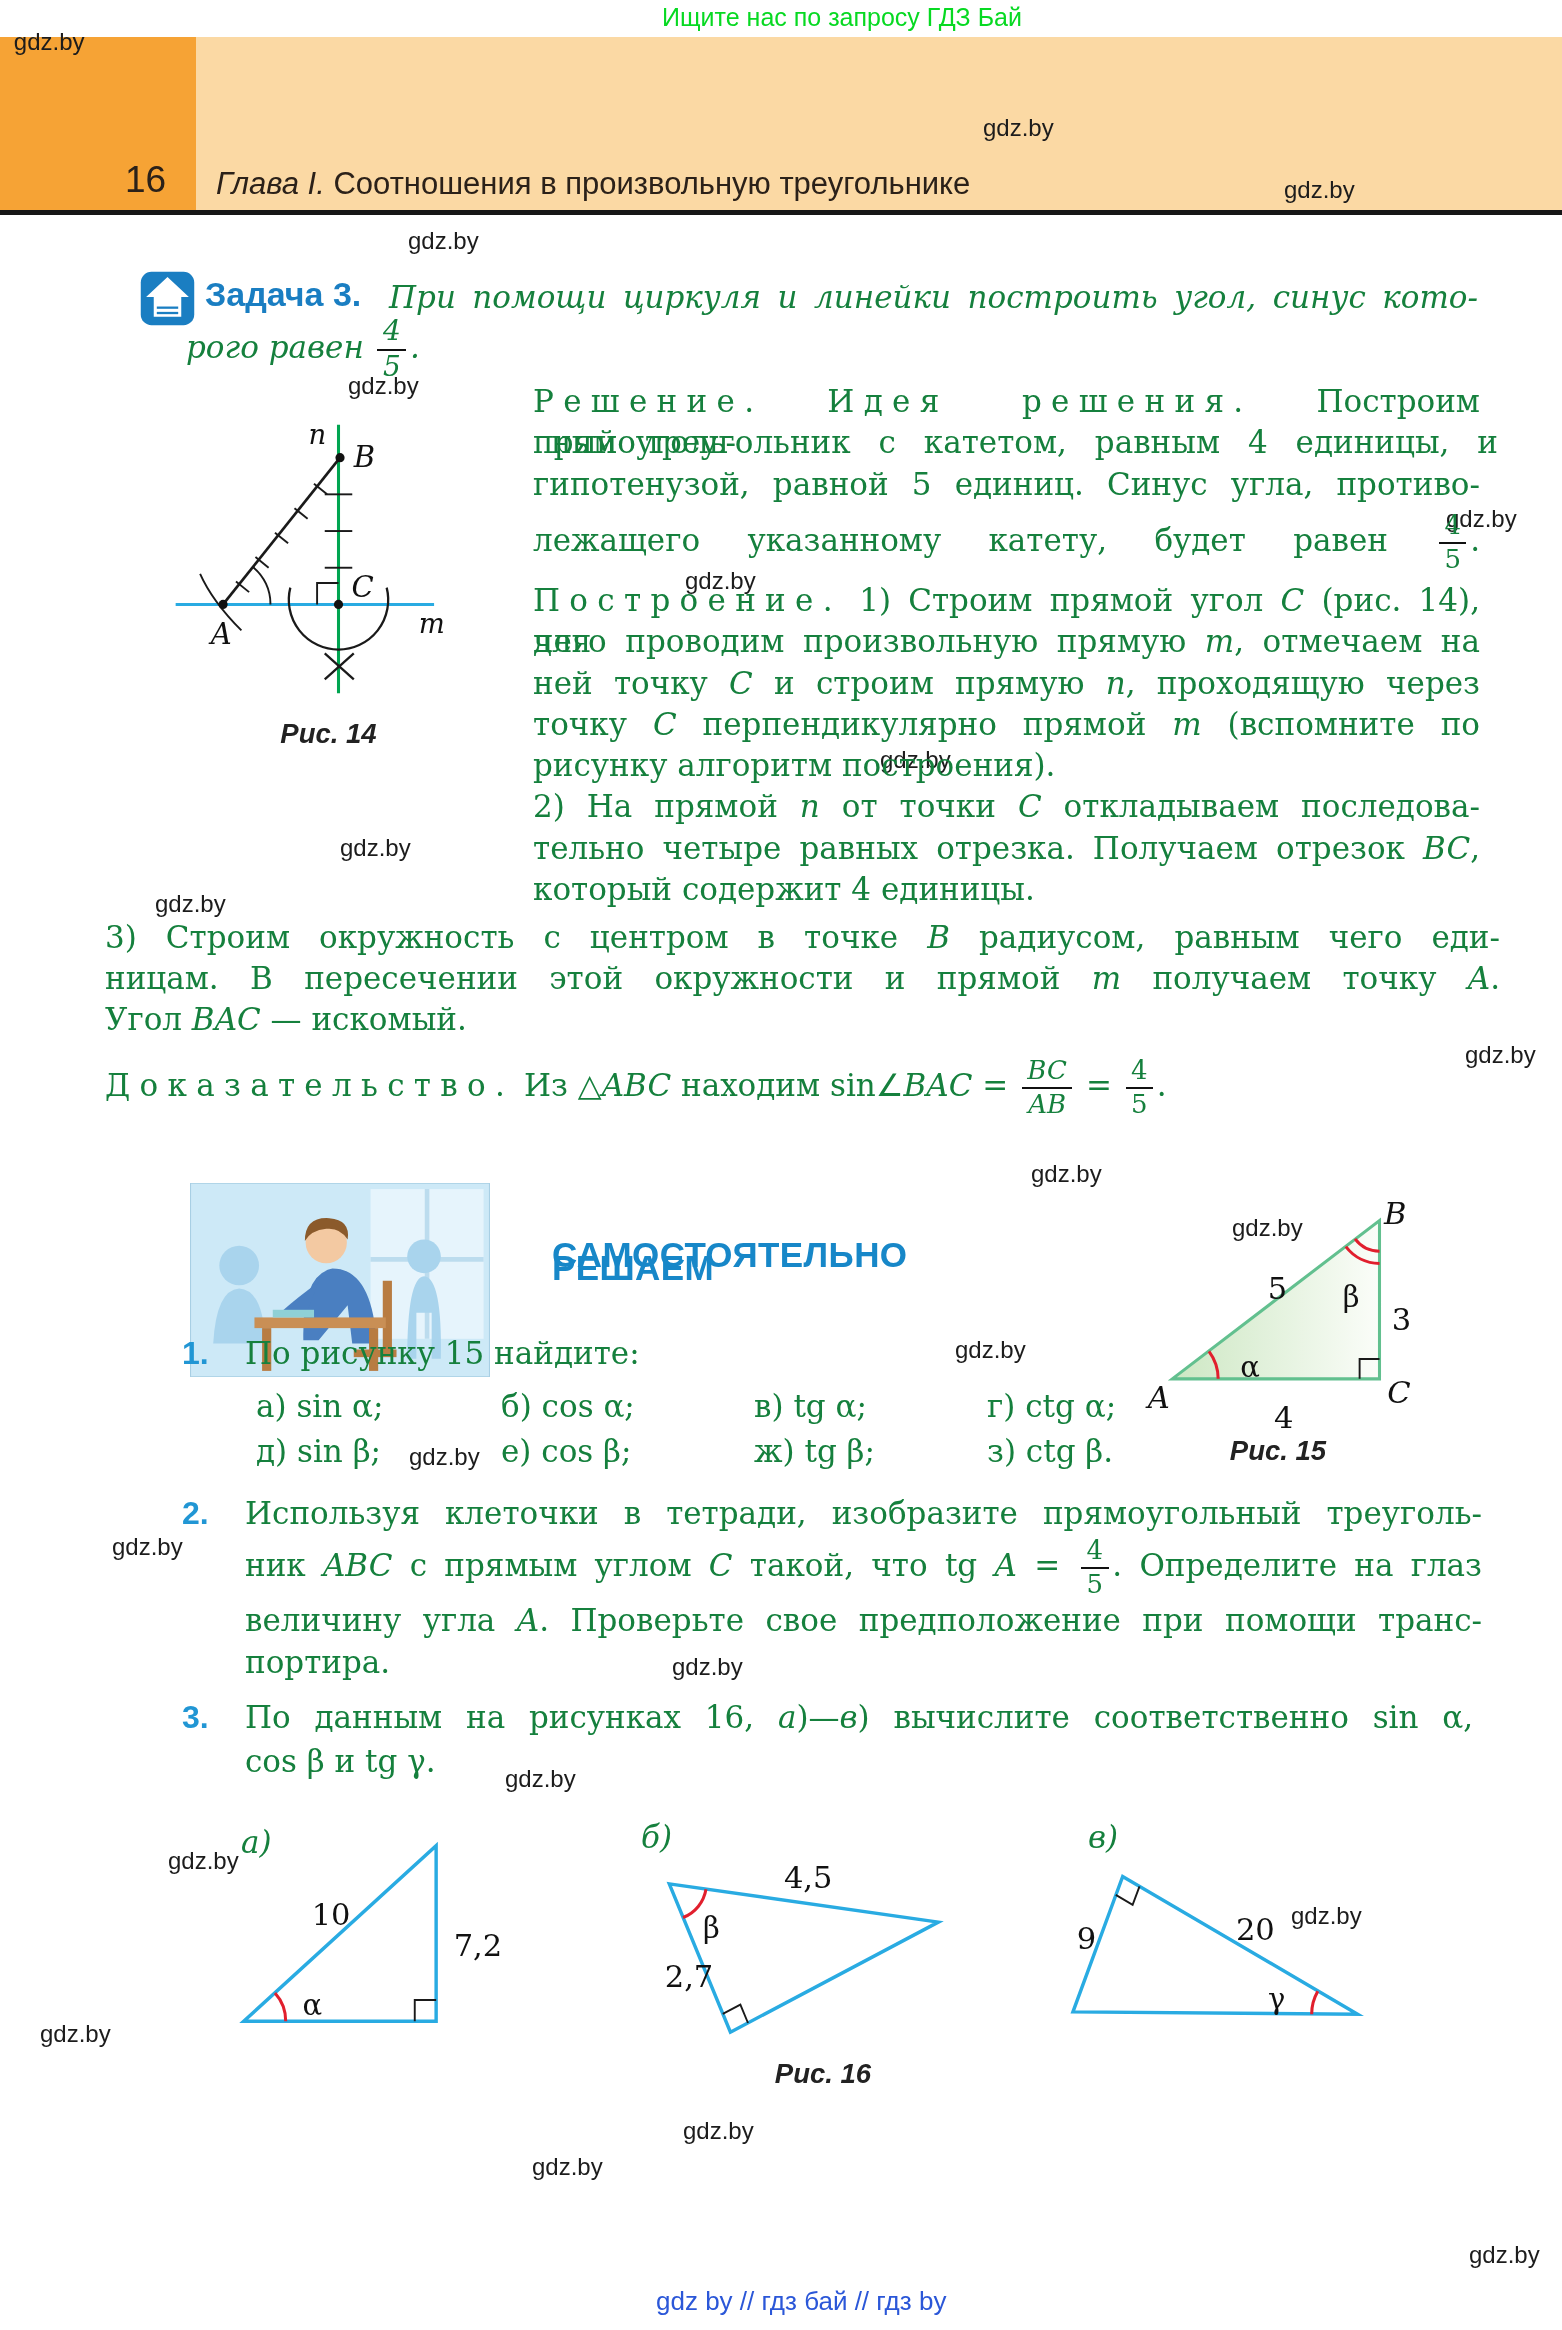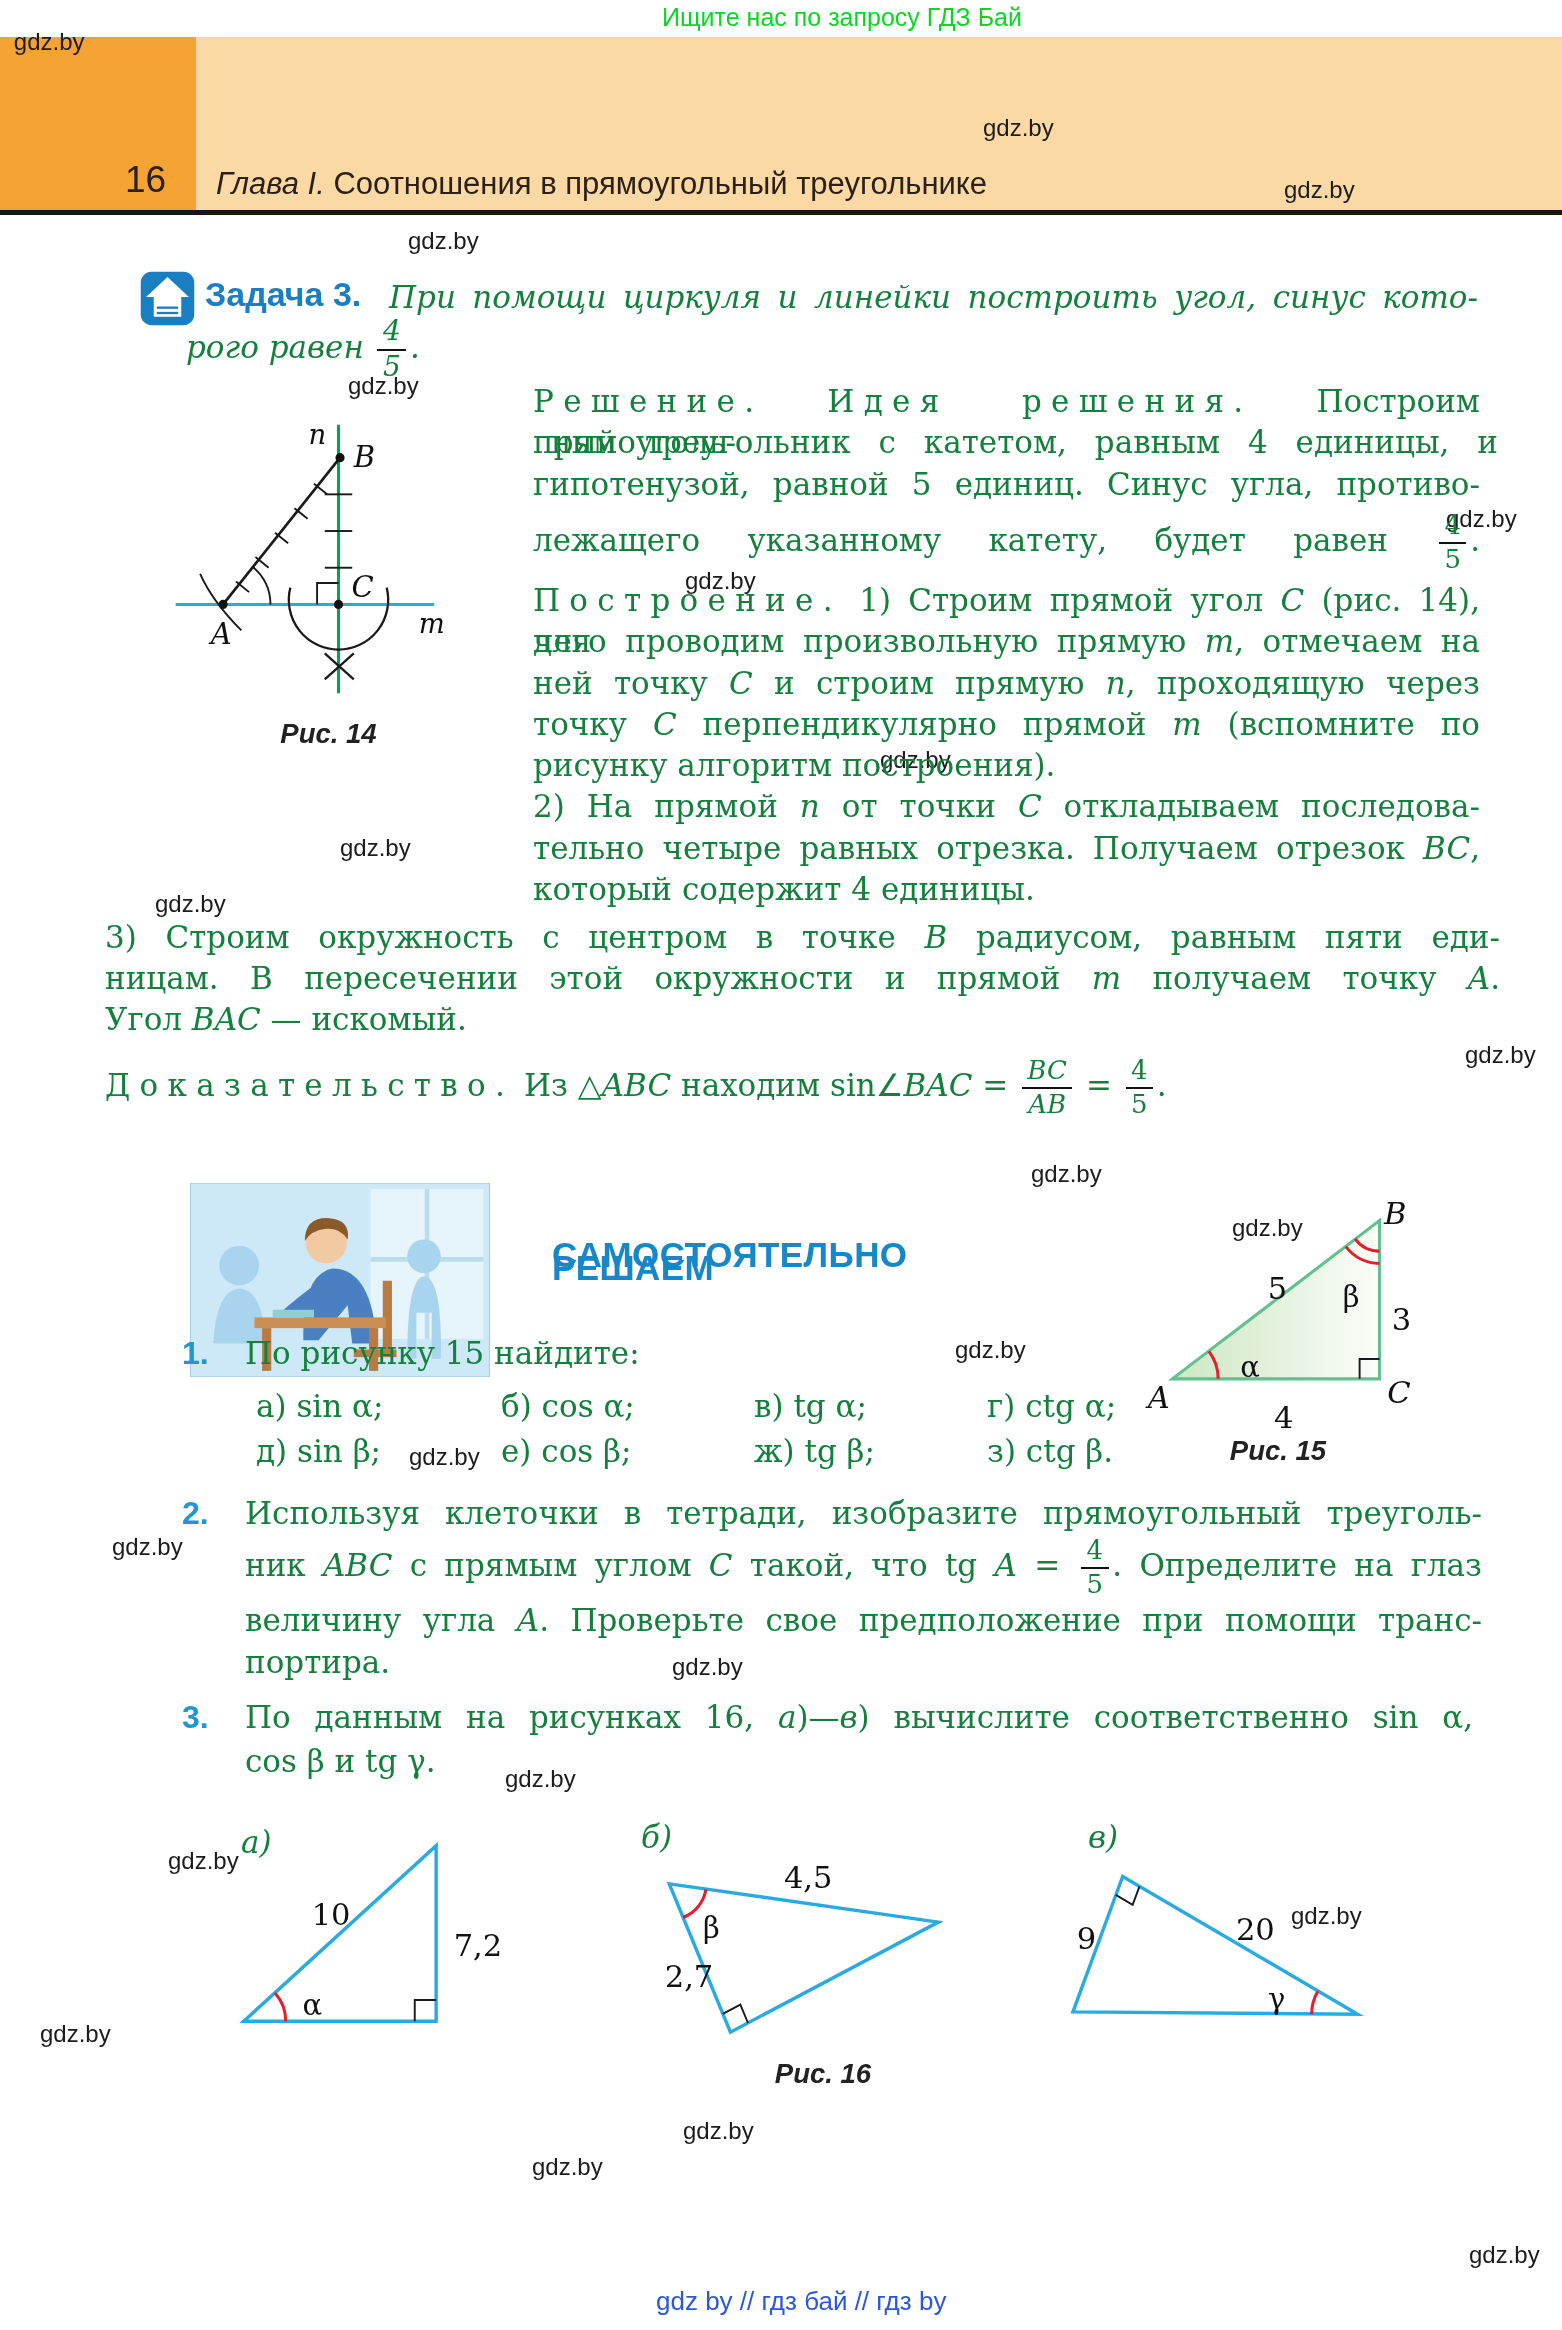--- a/index.html
+++ b/index.html
@@ -54,21 +54,21 @@
 <div id="page">
 
   <div class="banner">Ищите нас по запросу ГДЗ Бай</div>
 
   <div class="hdr-orange"></div>
   <div class="hdr-band"></div>
   <div class="hdr-rule"></div>
   <div class="pagenum">16</div>
   <div class="chapter">
     <span class="ital">Глава I.</span>
-    <span>Соотношения в прямоугольный треугольнике</span>
+    <span>Соотношения в произвольную треугольнике</span>
   </div>
 
   <div class="wm" style="left:13.8px;top:29px">gdz.by</div>
   <div class="wm" style="left:983px;top:115px">gdz.by</div>
   <div class="wm" style="left:1284px;top:177px">gdz.by</div>
   <div class="wm" style="left:408px;top:228px">gdz.by</div>
   <div class="wm" style="left:348px;top:373px">gdz.by</div>
   <div class="wm" style="left:1446px;top:506px">gdz.by</div>
   <div class="wm" style="left:685px;top:568px">gdz.by</div>
   <div class="wm" style="left:880px;top:747px">gdz.by</div>
@@ -151,21 +151,21 @@
       </span><span>.</span></div>
   <div class="line jl" style="left:533px;top:580px;width:947px"><span class="sp">Построение.</span><span> 1) Строим прямой угол </span><span class="i">C</span><span> (рис. 14), для</span></div>
   <div class="line jl" style="left:533px;top:621px;width:947px"><span>чего проводим произвольную прямую </span><span class="i">m</span><span>, отмечаем на</span></div>
   <div class="line jl" style="left:533px;top:663px;width:947px"><span>ней точку </span><span class="i">C</span><span> и строим прямую </span><span class="i">n</span><span>, проходящую через</span></div>
   <div class="line jl" style="left:533px;top:704px;width:947px"><span>точку </span><span class="i">C</span><span> перпендикулярно прямой </span><span class="i">m</span><span> (вспомните по</span></div>
   <div class="line" style="left:533px;top:745px;width:947px"><span>рисунку алгоритм построения).</span></div>
   <div class="line jl" style="left:533px;top:786px;width:947px"><span>2) На прямой </span><span class="i">n</span><span> от точки </span><span class="i">C</span><span> откладываем последова-</span></div>
   <div class="line jl" style="left:533px;top:828px;width:947px"><span>тельно четыре равных отрезка. Получаем отрезок </span><span class="i">BC</span><span>,</span></div>
   <div class="line" style="left:533px;top:869px;width:947px"><span>который содержит 4 единицы.</span></div>
 
-  <div class="line jl" style="left:105px;top:917px;width:1395px"><span>3) Строим окружность с центром в точке </span><span class="i">B</span><span> радиусом, равным пяти еди-</span></div>
+  <div class="line jl" style="left:105px;top:917px;width:1395px"><span>3) Строим окружность с центром в точке </span><span class="i">B</span><span> радиусом, равным чего еди-</span></div>
   <div class="line jl" style="left:105px;top:958px;width:1395px"><span>ницам. В пересечении этой окружности и прямой </span><span class="i">m</span><span> получаем точку </span><span class="i">A</span><span>.</span></div>
   <div class="line" style="left:105px;top:999px;width:1395px"><span>Угол </span><span class="i">BAC</span><span> — искомый.</span></div>
 
   <div class="line fline" style="left:105px;top:1050px;width:1395px"><span class="sp">Доказательство.</span><span> Из </span><span class="sym">△</span><span class="i">ABC</span><span> находим  sin</span><span class="sym">∠</span><span class="i">BAC</span><span> = </span><span class="frac i">
         <span class="num">BC</span>
         <span class="den">AB</span>
       </span><span> = </span><span class="frac">
         <span class="num">4</span>
         <span class="den">5</span>
       </span><span>.</span></div>

